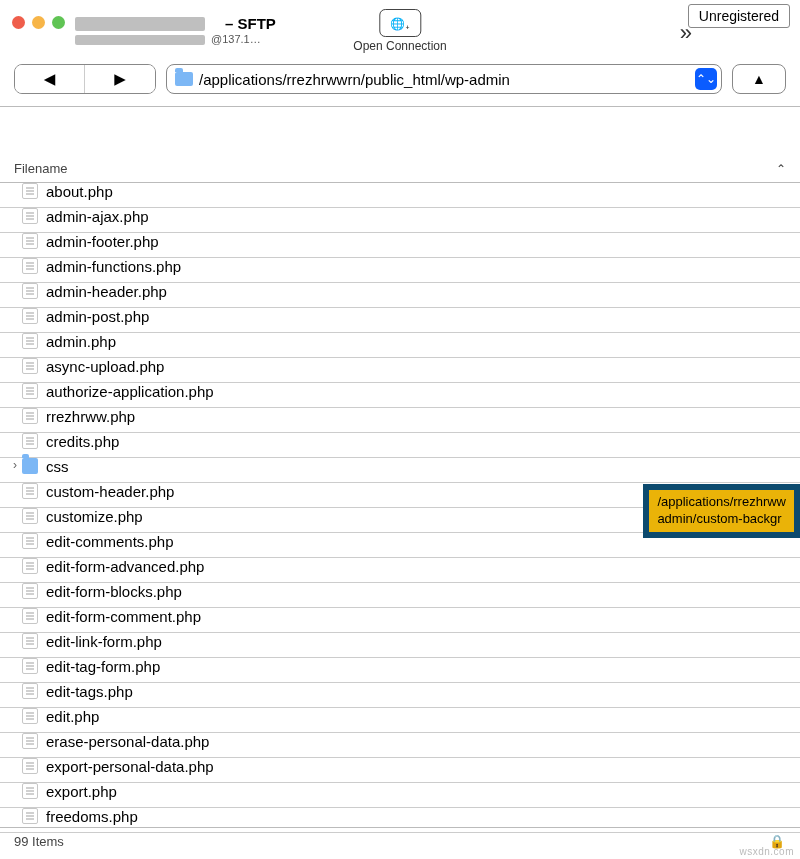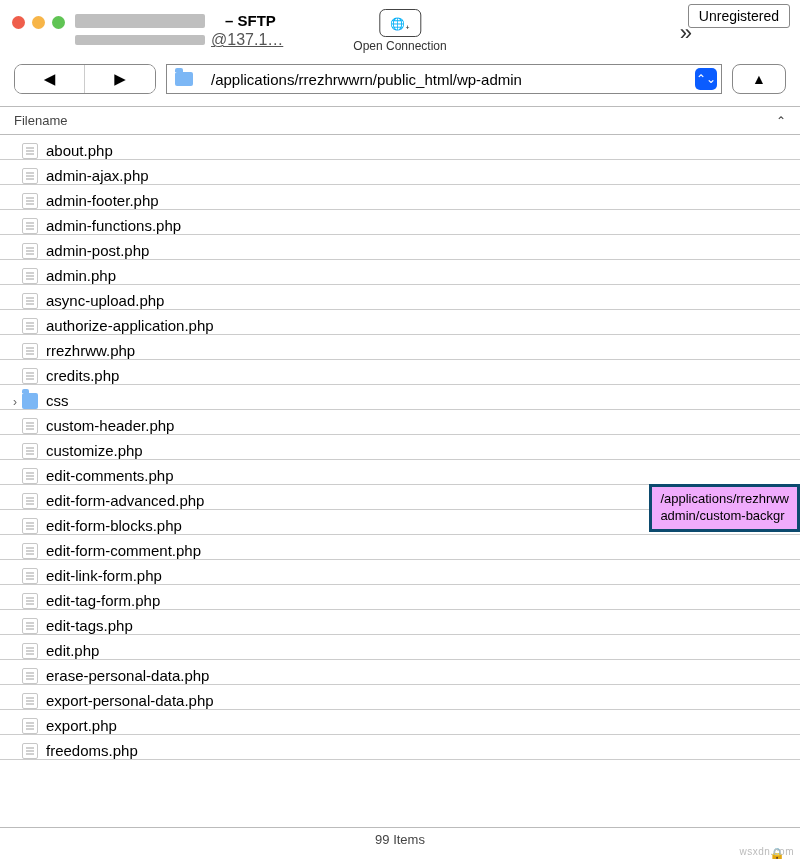--- a/index.html
+++ b/index.html
@@ -22,21 +22,21 @@
     height: 58px;
     position: relative;
   }
   .traffic-lights { display: flex; gap: 7px; margin-top: -18px; }
   .dot { width: 13px; height: 13px; border-radius: 50%; }
   .red { background:#ef5e4b; }
   .yellow { background:#f7b548; }
   .green { background:#60c454; }
   .title-stack { margin-left: 10px; line-height: 1.2; }
   .title-main { font-size: 15px; font-weight: 600; display:flex; align-items:center; gap:20px;}
-  .title-sub  { font-size: 16px; color:#555; display:flex; align-items:center; gap:6px;text-decoration:underline;}
+  .title-sub  { font-size: 11px; color:#555; display:flex; align-items:center; gap:6px;}
   .redact { background:#bfbfbf; border-radius:2px; display:inline-block; }
   .redact.a { width:130px; height:14px; }
   .redact.b { width:130px; height:10px; }
   .open-conn {
     position:absolute; left:50%; transform:translateX(-50%);
     display:flex; flex-direction:column; align-items:center;
     font-size:12px; color:#333;
   }
   .open-conn .iconbox {
     width:42px; height:28px; border:1.5px solid #444; border-radius:6px;
@@ -58,70 +58,71 @@
     display:flex; border:1px solid #888; border-radius:8px; overflow:hidden;
     height:30px;
   }
   .navgrp button {
     width:70px; background:#fff; border:none; font-size:15px;
     border-right:1px solid #ccc;
   }
   .navgrp button:last-child { border-right:none; }
   .pathbar {
     flex:1; display:flex; align-items:center;
-    border:1px solid #888; border-radius:0; height:30px;
-    padding:0 4px 0 8px; gap:18px; font-size:15px;
+    border:1px solid #888; border-radius:8px; height:30px;
+    padding:0 4px 0 8px; gap:6px; font-size:15px;
   }
   .pathbar .folder-icon { width:18px; height:14px; background:#7cb7f5; border-radius:2px; position:relative;}
   .pathbar .folder-icon::before{content:"";position:absolute;top:-4px;left:0;width:8px;height:4px;background:#7cb7f5;border-radius:2px 2px 0 0;}
   .pathbar .txt { flex:1; white-space:nowrap; overflow:hidden; }
   .pathbar .dropdown {
     width:22px; height:22px; border-radius:5px; background:#0a5cff;
     display:flex; align-items:center; justify-content:center; color:#fff; font-size:12px;
   }
   .upbtn {
     width:54px; height:30px; border:1px solid #888; border-radius:8px;
     background:#fff; font-size:14px;
   }
   
   .col-header {
     display:flex; justify-content:space-between; align-items:center;
     height:28px; padding:0 14px; font-size:13px; color:#444;
     border-bottom:1px solid #bbb;
+    margin-top:48px;
   }
   .col-header .caret { font-size:12px; }
   
   .list { height: 700px; overflow:hidden; }
   .row {
-    display:flex; align-items:flex-end; height:25px;
+    display:flex; align-items:flex-start; height:25px;
     padding-left:22px; border-bottom:1px solid #ccc;
     font-size:15px; white-space:nowrap;
   }
   .row .disclosure { width:14px; text-align:center; color:#666; font-size:12px;}
   .row .icn { width:16px; height:16px; margin-right:8px; flex-shrink:0;}
   .file-icn { background:linear-gradient(#fff,#fff); border:1px solid #c7c7c7; border-radius:2px; position:relative;}
   .file-icn::after{content:"";position:absolute;left:3px;right:3px;top:3px;height:1.5px;background:#d0d0d0;box-shadow:0 3px 0 #d0d0d0,0 6px 0 #d0d0d0;}
   .folder-icn { background:#7cb7f5; border-radius:2px; position:relative;}
   .folder-icn::before{content:"";position:absolute;top:-4px;left:0;width:7px;height:4px;background:#7cb7f5;border-radius:2px 2px 0 0;}
   .row.selected { background:#0a5cff; color:#fff; }
   .row.selected .file-icn{ border-color:#fff; }
   .row.selected .file-icn::after{ background:#cfe0ff; box-shadow:0 3px 0 #cfe0ff,0 6px 0 #cfe0ff; }
   .row.folder { padding-left:8px; }
   
   .tooltip {
     position:absolute; right:0; top:484px;
-    background:#f0abfc; border:3px solid #0c4a6e; padding:4px 8px;
+    background:#eab308; border:6px solid #0c4a6e; padding:4px 8px;
     font-size:13px; line-height:1.3; max-width:160px;
   }
   
   .status {
     position:absolute; bottom:8px; left:0; right:0;
     border-top:1px solid #bbb;
     display:flex; align-items:center; padding:4px 14px 0 14px;
-    font-size:13px; color:#444; height:24px;flex-direction:column;
+    font-size:13px; color:#444; height:24px;
   }
   .status .lock { margin-left:auto; color:#aaa; }
   .watermark {
     position:absolute; bottom:2px; right:6px; font-size:10px; color:#bbb;
     letter-spacing:0.5px;
   }
 </style>
 </head>
 <body>
 
@@ -181,20 +182,24 @@
     <div class="row">
       <span class="icn file-icn"></span>
       <span>admin-footer.php</span>
     </div>
     <div class="row">
       <span class="icn file-icn"></span>
       <span>admin-functions.php</span>
     </div>
     <div class="row">
       <span class="icn file-icn"></span>
+      <span>admin-header.php</span>
+    </div>
+    <div class="row">
+      <span class="icn file-icn"></span>
       <span>admin-post.php</span>
     </div>
     <div class="row">
       <span class="icn file-icn"></span>
       <span>admin.php</span>
     </div>
     <div class="row">
       <span class="icn file-icn"></span>
       <span>async-upload.php</span>
     </div>

